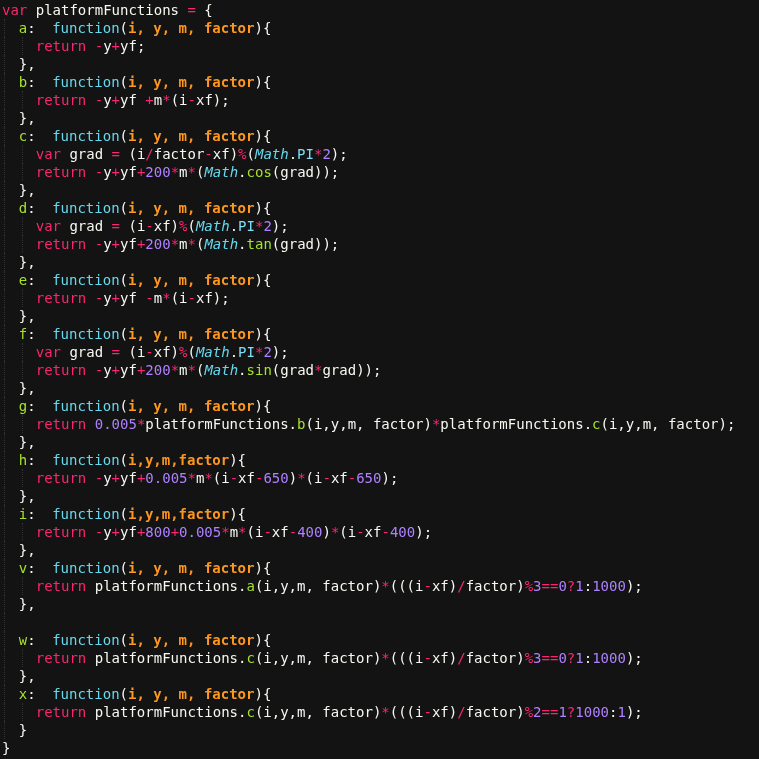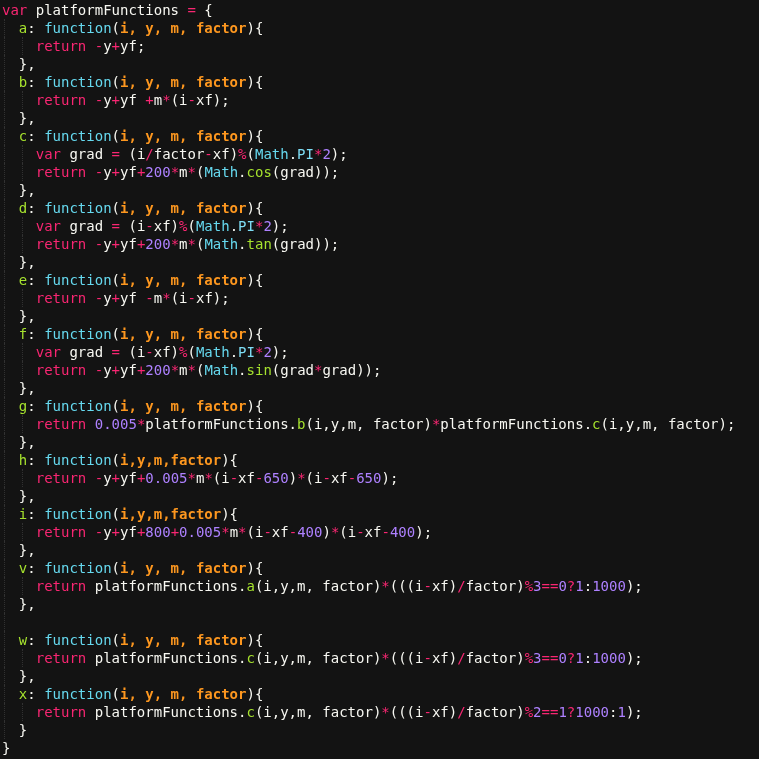--- a/index.html
+++ b/index.html
@@ -29,22 +29,22 @@
   .guide {
     position: absolute;
     top: 0;
     bottom: 0;
     width: 0;
     border-left: 1px dotted rgba(255,255,255,0.13);
   }
   .g0 { left: 2px; }
   .g1 { left: 20px; }
   .tok-k { color: var(--kw); }
-  .tok-f { color: var(--fn); }
-  .tok-m { color: var(--math); }
+  .tok-f { color: var(--fn); margin-left: 8px; }
+  .tok-m { color: var(--math); font-style: italic; }
   .tok-c { color: var(--const); }
   .tok-p { color: var(--prop); }
   .tok-a { color: var(--arg); font-weight: bold; }
   .tok-n { color: var(--num); }
   .tok-t { color: var(--fg); }
 </style>
 </head>
 <body style="background: rgb(19, 19, 19);">
 
 <div id="editor"><div class="line"><span class="tok-k">var</span><span class="tok-t"> platformFunctions </span><span class="tok-k">=</span><span class="tok-t"> {</span></div><div class="line"><span class="guide g0"></span><span class="tok-t">  </span><span class="tok-p">a</span><span class="tok-t">: </span><span class="tok-f">function</span><span class="tok-t">(</span><span class="tok-a">i, y, m, factor</span><span class="tok-t">){</span></div><div class="line"><span class="guide g0"></span><span class="guide g1"></span><span class="tok-t">    </span><span class="tok-k">return</span><span class="tok-t"> </span><span class="tok-k">-</span><span class="tok-t">y</span><span class="tok-k">+</span><span class="tok-t">yf;</span></div><div class="line"><span class="guide g0"></span><span class="tok-t">  },</span></div><div class="line"><span class="guide g0"></span><span class="tok-t">  </span><span class="tok-p">b</span><span class="tok-t">: </span><span class="tok-f">function</span><span class="tok-t">(</span><span class="tok-a">i, y, m, factor</span><span class="tok-t">){</span></div><div class="line"><span class="guide g0"></span><span class="guide g1"></span><span class="tok-t">    </span><span class="tok-k">return</span><span class="tok-t"> </span><span class="tok-k">-</span><span class="tok-t">y</span><span class="tok-k">+</span><span class="tok-t">yf </span><span class="tok-k">+</span><span class="tok-t">m</span><span class="tok-k">*</span><span class="tok-t">(i</span><span class="tok-k">-</span><span class="tok-t">xf);</span></div><div class="line"><span class="guide g0"></span><span class="tok-t">  },</span></div><div class="line"><span class="guide g0"></span><span class="tok-t">  </span><span class="tok-p">c</span><span class="tok-t">: </span><span class="tok-f">function</span><span class="tok-t">(</span><span class="tok-a">i, y, m, factor</span><span class="tok-t">){</span></div><div class="line"><span class="guide g0"></span><span class="guide g1"></span><span class="tok-t">    </span><span class="tok-k">var</span><span class="tok-t"> grad </span><span class="tok-k">=</span><span class="tok-t"> (i</span><span class="tok-k">/</span><span class="tok-t">factor</span><span class="tok-k">-</span><span class="tok-t">xf)</span><span class="tok-k">%</span><span class="tok-t">(</span><span class="tok-m">Math</span><span class="tok-t">.</span><span class="tok-c">PI</span><span class="tok-k">*</span><span class="tok-n">2</span><span class="tok-t">);</span></div><div class="line"><span class="guide g0"></span><span class="guide g1"></span><span class="tok-t">    </span><span class="tok-k">return</span><span class="tok-t"> </span><span class="tok-k">-</span><span class="tok-t">y</span><span class="tok-k">+</span><span class="tok-t">yf</span><span class="tok-k">+</span><span class="tok-n">200</span><span class="tok-k">*</span><span class="tok-t">m</span><span class="tok-k">*</span><span class="tok-t">(</span><span class="tok-m">Math</span><span class="tok-t">.</span><span class="tok-p">cos</span><span class="tok-t">(grad));</span></div><div class="line"><span class="guide g0"></span><span class="tok-t">  },</span></div><div class="line"><span class="guide g0"></span><span class="tok-t">  </span><span class="tok-p">d</span><span class="tok-t">: </span><span class="tok-f">function</span><span class="tok-t">(</span><span class="tok-a">i, y, m, factor</span><span class="tok-t">){</span></div><div class="line"><span class="guide g0"></span><span class="guide g1"></span><span class="tok-t">    </span><span class="tok-k">var</span><span class="tok-t"> grad </span><span class="tok-k">=</span><span class="tok-t"> (i</span><span class="tok-k">-</span><span class="tok-t">xf)</span><span class="tok-k">%</span><span class="tok-t">(</span><span class="tok-m">Math</span><span class="tok-t">.</span><span class="tok-c">PI</span><span class="tok-k">*</span><span class="tok-n">2</span><span class="tok-t">);</span></div><div class="line"><span class="guide g0"></span><span class="guide g1"></span><span class="tok-t">    </span><span class="tok-k">return</span><span class="tok-t"> </span><span class="tok-k">-</span><span class="tok-t">y</span><span class="tok-k">+</span><span class="tok-t">yf</span><span class="tok-k">+</span><span class="tok-n">200</span><span class="tok-k">*</span><span class="tok-t">m</span><span class="tok-k">*</span><span class="tok-t">(</span><span class="tok-m">Math</span><span class="tok-t">.</span><span class="tok-p">tan</span><span class="tok-t">(grad));</span></div><div class="line"><span class="guide g0"></span><span class="tok-t">  },</span></div><div class="line"><span class="guide g0"></span><span class="tok-t">  </span><span class="tok-p">e</span><span class="tok-t">: </span><span class="tok-f">function</span><span class="tok-t">(</span><span class="tok-a">i, y, m, factor</span><span class="tok-t">){</span></div><div class="line"><span class="guide g0"></span><span class="guide g1"></span><span class="tok-t">    </span><span class="tok-k">return</span><span class="tok-t"> </span><span class="tok-k">-</span><span class="tok-t">y</span><span class="tok-k">+</span><span class="tok-t">yf </span><span class="tok-k">-</span><span class="tok-t">m</span><span class="tok-k">*</span><span class="tok-t">(i</span><span class="tok-k">-</span><span class="tok-t">xf);</span></div><div class="line"><span class="guide g0"></span><span class="tok-t">  },</span></div><div class="line"><span class="guide g0"></span><span class="tok-t">  </span><span class="tok-p">f</span><span class="tok-t">: </span><span class="tok-f">function</span><span class="tok-t">(</span><span class="tok-a">i, y, m, factor</span><span class="tok-t">){</span></div><div class="line"><span class="guide g0"></span><span class="guide g1"></span><span class="tok-t">    </span><span class="tok-k">var</span><span class="tok-t"> grad </span><span class="tok-k">=</span><span class="tok-t"> (i</span><span class="tok-k">-</span><span class="tok-t">xf)</span><span class="tok-k">%</span><span class="tok-t">(</span><span class="tok-m">Math</span><span class="tok-t">.</span><span class="tok-c">PI</span><span class="tok-k">*</span><span class="tok-n">2</span><span class="tok-t">);</span></div><div class="line"><span class="guide g0"></span><span class="guide g1"></span><span class="tok-t">    </span><span class="tok-k">return</span><span class="tok-t"> </span><span class="tok-k">-</span><span class="tok-t">y</span><span class="tok-k">+</span><span class="tok-t">yf</span><span class="tok-k">+</span><span class="tok-n">200</span><span class="tok-k">*</span><span class="tok-t">m</span><span class="tok-k">*</span><span class="tok-t">(</span><span class="tok-m">Math</span><span class="tok-t">.</span><span class="tok-p">sin</span><span class="tok-t">(grad</span><span class="tok-k">*</span><span class="tok-t">grad));</span></div><div class="line"><span class="guide g0"></span><span class="tok-t">  },</span></div><div class="line"><span class="guide g0"></span><span class="tok-t">  </span><span class="tok-p">g</span><span class="tok-t">: </span><span class="tok-f">function</span><span class="tok-t">(</span><span class="tok-a">i, y, m, factor</span><span class="tok-t">){</span></div><div class="line"><span class="guide g0"></span><span class="guide g1"></span><span class="tok-t">    </span><span class="tok-k">return</span><span class="tok-t"> </span><span class="tok-n">0.005</span><span class="tok-k">*</span><span class="tok-t">platformFunctions.</span><span class="tok-p">b</span><span class="tok-t">(i,y,m, factor)</span><span class="tok-k">*</span><span class="tok-t">platformFunctions.</span><span class="tok-p">c</span><span class="tok-t">(i,y,m, factor);</span></div><div class="line"><span class="guide g0"></span><span class="tok-t">  },</span></div><div class="line"><span class="guide g0"></span><span class="tok-t">  </span><span class="tok-p">h</span><span class="tok-t">: </span><span class="tok-f">function</span><span class="tok-t">(</span><span class="tok-a">i,y,m,factor</span><span class="tok-t">){</span></div><div class="line"><span class="guide g0"></span><span class="guide g1"></span><span class="tok-t">    </span><span class="tok-k">return</span><span class="tok-t"> </span><span class="tok-k">-</span><span class="tok-t">y</span><span class="tok-k">+</span><span class="tok-t">yf</span><span class="tok-k">+</span><span class="tok-n">0.005</span><span class="tok-k">*</span><span class="tok-t">m</span><span class="tok-k">*</span><span class="tok-t">(i</span><span class="tok-k">-</span><span class="tok-t">xf</span><span class="tok-k">-</span><span class="tok-n">650</span><span class="tok-t">)</span><span class="tok-k">*</span><span class="tok-t">(i</span><span class="tok-k">-</span><span class="tok-t">xf</span><span class="tok-k">-</span><span class="tok-n">650</span><span class="tok-t">);</span></div><div class="line"><span class="guide g0"></span><span class="tok-t">  },</span></div><div class="line"><span class="guide g0"></span><span class="tok-t">  </span><span class="tok-p">i</span><span class="tok-t">: </span><span class="tok-f">function</span><span class="tok-t">(</span><span class="tok-a">i,y,m,factor</span><span class="tok-t">){</span></div><div class="line"><span class="guide g0"></span><span class="guide g1"></span><span class="tok-t">    </span><span class="tok-k">return</span><span class="tok-t"> </span><span class="tok-k">-</span><span class="tok-t">y</span><span class="tok-k">+</span><span class="tok-t">yf</span><span class="tok-k">+</span><span class="tok-n">800</span><span class="tok-k">+</span><span class="tok-n">0.005</span><span class="tok-k">*</span><span class="tok-t">m</span><span class="tok-k">*</span><span class="tok-t">(i</span><span class="tok-k">-</span><span class="tok-t">xf</span><span class="tok-k">-</span><span class="tok-n">400</span><span class="tok-t">)</span><span class="tok-k">*</span><span class="tok-t">(i</span><span class="tok-k">-</span><span class="tok-t">xf</span><span class="tok-k">-</span><span class="tok-n">400</span><span class="tok-t">);</span></div><div class="line"><span class="guide g0"></span><span class="tok-t">  },</span></div><div class="line"><span class="guide g0"></span><span class="tok-t">  </span><span class="tok-p">v</span><span class="tok-t">: </span><span class="tok-f">function</span><span class="tok-t">(</span><span class="tok-a">i, y, m, factor</span><span class="tok-t">){</span></div><div class="line"><span class="guide g0"></span><span class="guide g1"></span><span class="tok-t">    </span><span class="tok-k">return</span><span class="tok-t"> platformFunctions.</span><span class="tok-p">a</span><span class="tok-t">(i,y,m, factor)</span><span class="tok-k">*</span><span class="tok-t">(((i</span><span class="tok-k">-</span><span class="tok-t">xf)</span><span class="tok-k">/</span><span class="tok-t">factor)</span><span class="tok-k">%</span><span class="tok-n">3</span><span class="tok-k">==</span><span class="tok-n">0</span><span class="tok-k">?</span><span class="tok-n">1</span><span class="tok-t">:</span><span class="tok-n">1000</span><span class="tok-t">);</span></div><div class="line"><span class="guide g0"></span><span class="tok-t">  },</span></div><div class="line"><span class="guide g0"></span></div><div class="line"><span class="guide g0"></span><span class="tok-t">  </span><span class="tok-p">w</span><span class="tok-t">: </span><span class="tok-f">function</span><span class="tok-t">(</span><span class="tok-a">i, y, m, factor</span><span class="tok-t">){</span></div><div class="line"><span class="guide g0"></span><span class="guide g1"></span><span class="tok-t">    </span><span class="tok-k">return</span><span class="tok-t"> platformFunctions.</span><span class="tok-p">c</span><span class="tok-t">(i,y,m, factor)</span><span class="tok-k">*</span><span class="tok-t">(((i</span><span class="tok-k">-</span><span class="tok-t">xf)</span><span class="tok-k">/</span><span class="tok-t">factor)</span><span class="tok-k">%</span><span class="tok-n">3</span><span class="tok-k">==</span><span class="tok-n">0</span><span class="tok-k">?</span><span class="tok-n">1</span><span class="tok-t">:</span><span class="tok-n">1000</span><span class="tok-t">);</span></div><div class="line"><span class="guide g0"></span><span class="tok-t">  },</span></div><div class="line"><span class="guide g0"></span><span class="tok-t">  </span><span class="tok-p">x</span><span class="tok-t">: </span><span class="tok-f">function</span><span class="tok-t">(</span><span class="tok-a">i, y, m, factor</span><span class="tok-t">){</span></div><div class="line"><span class="guide g0"></span><span class="guide g1"></span><span class="tok-t">    </span><span class="tok-k">return</span><span class="tok-t"> platformFunctions.</span><span class="tok-p">c</span><span class="tok-t">(i,y,m, factor)</span><span class="tok-k">*</span><span class="tok-t">(((i</span><span class="tok-k">-</span><span class="tok-t">xf)</span><span class="tok-k">/</span><span class="tok-t">factor)</span><span class="tok-k">%</span><span class="tok-n">2</span><span class="tok-k">==</span><span class="tok-n">1</span><span class="tok-k">?</span><span class="tok-n">1000</span><span class="tok-t">:</span><span class="tok-n">1</span><span class="tok-t">);</span></div><div class="line"><span class="guide g0"></span><span class="tok-t">  }</span></div><div class="line"><span class="tok-t">}</span></div></div>

